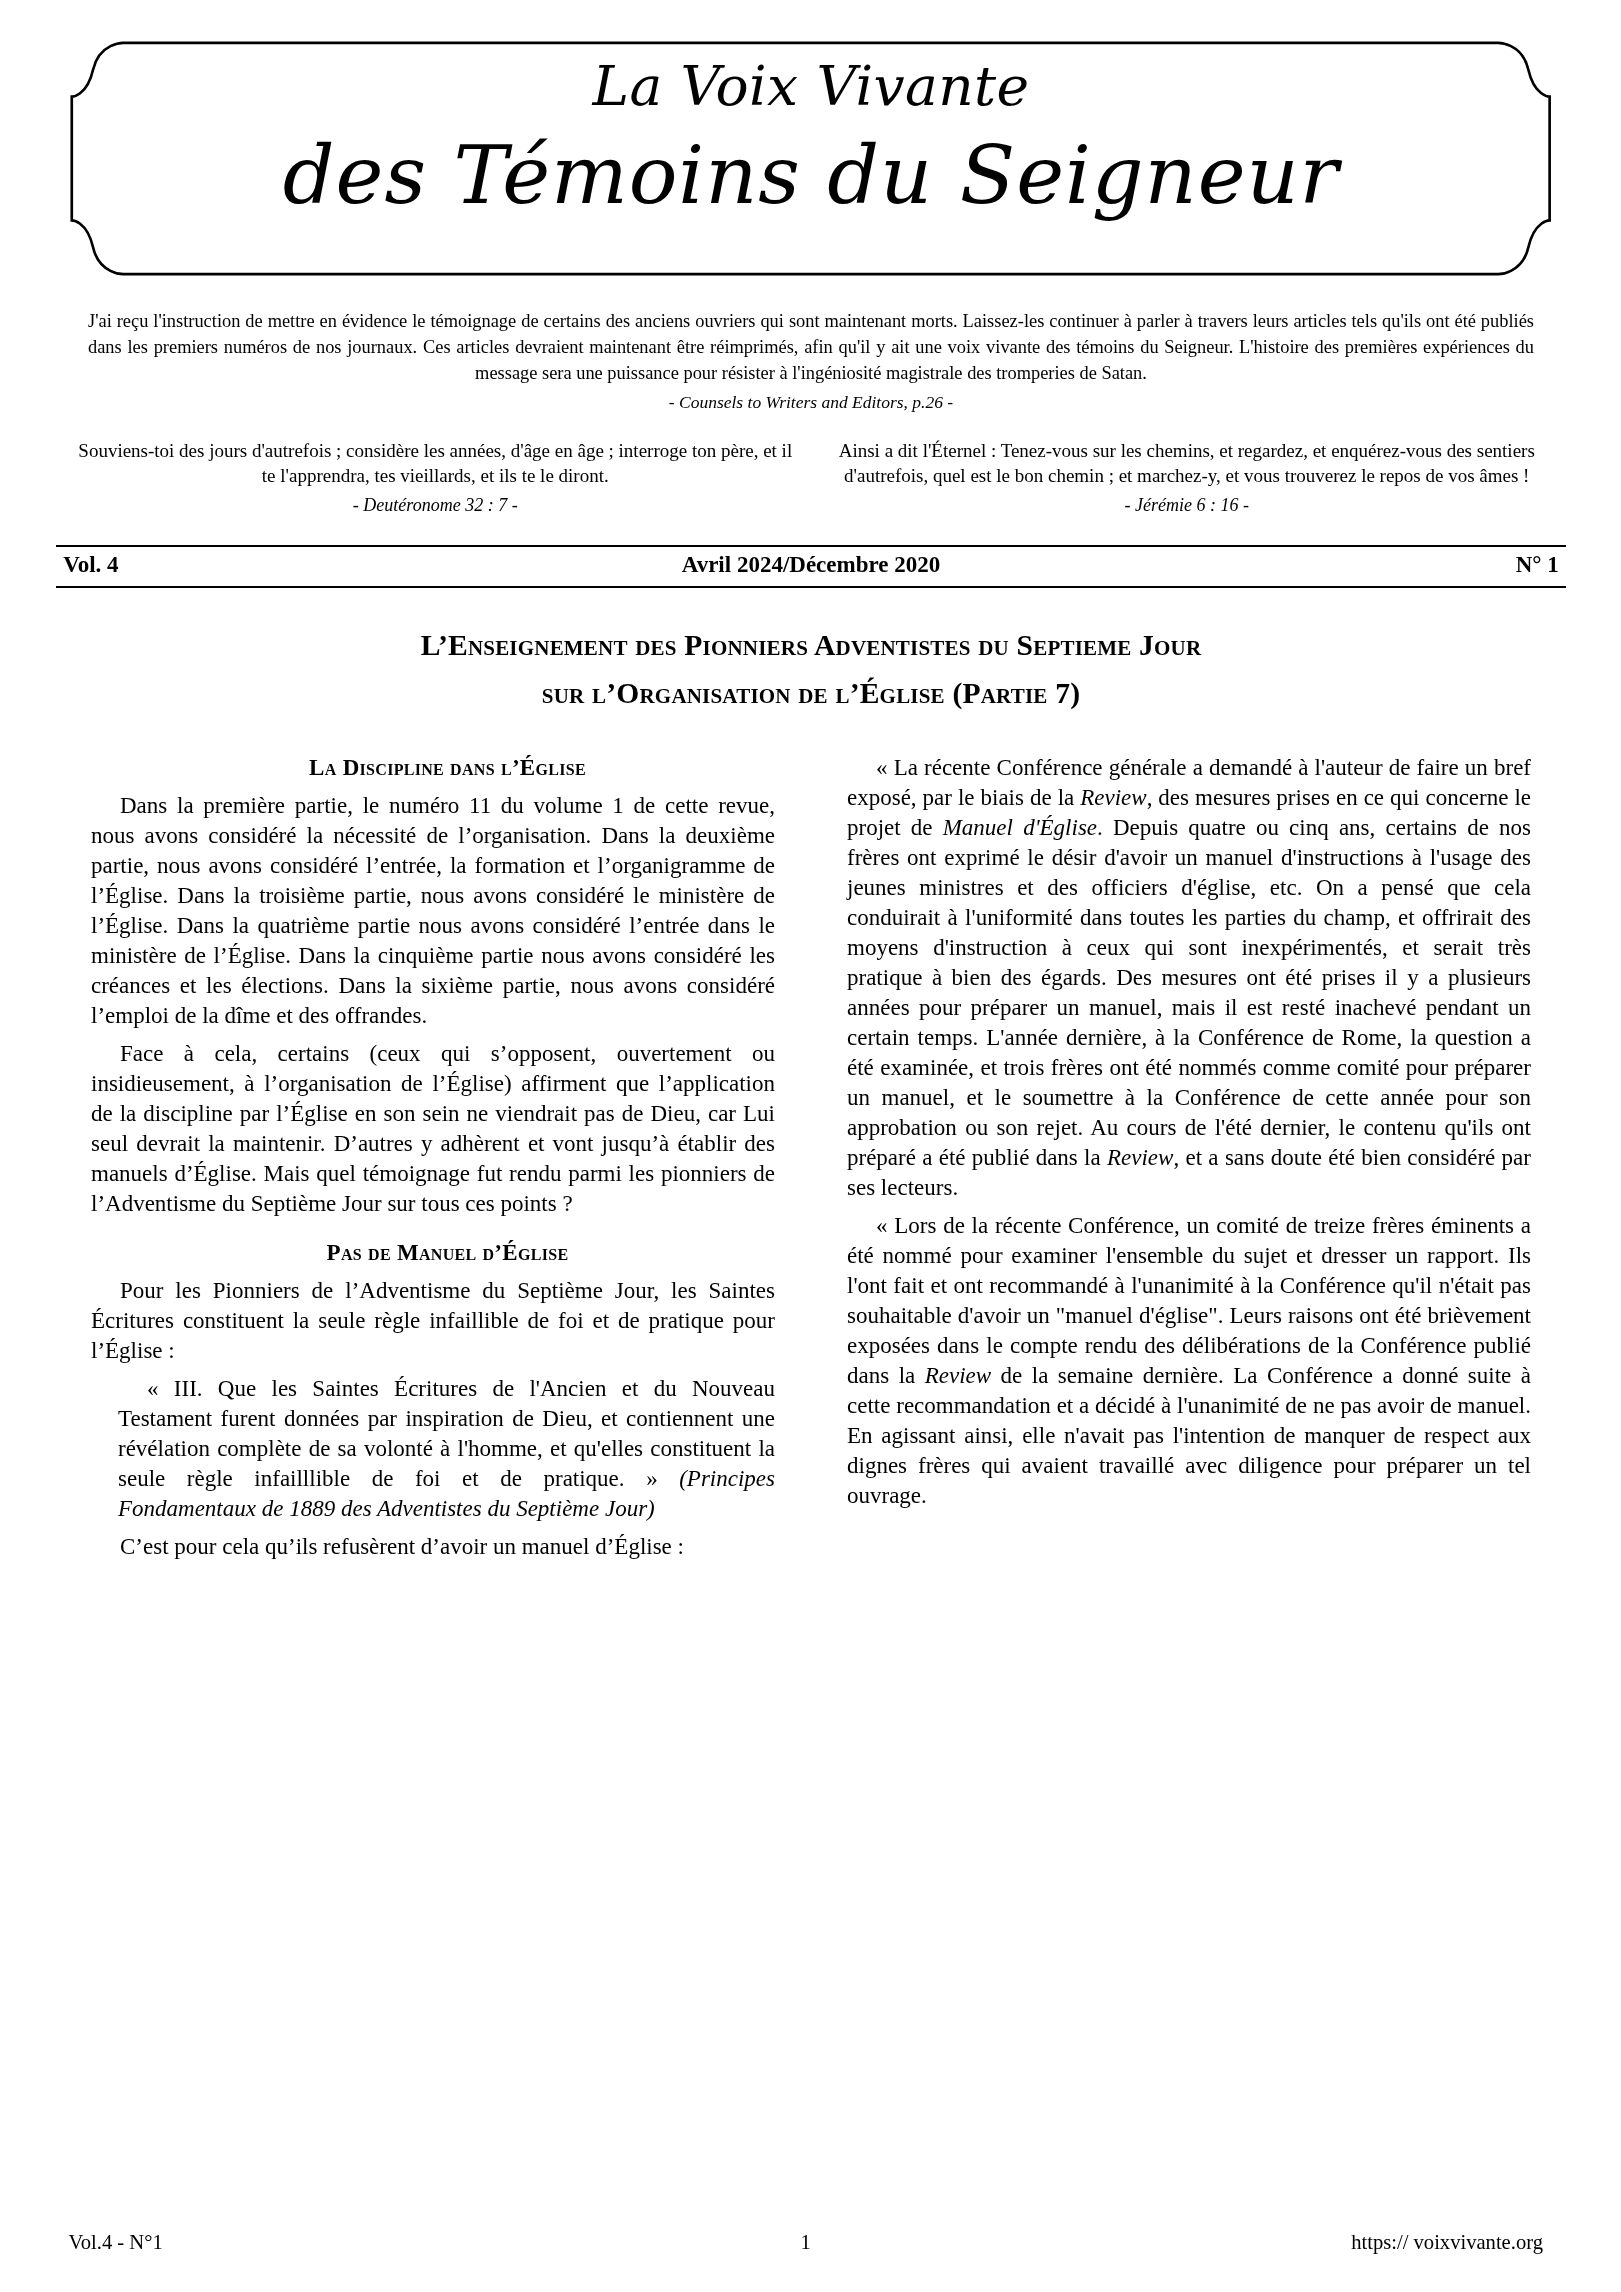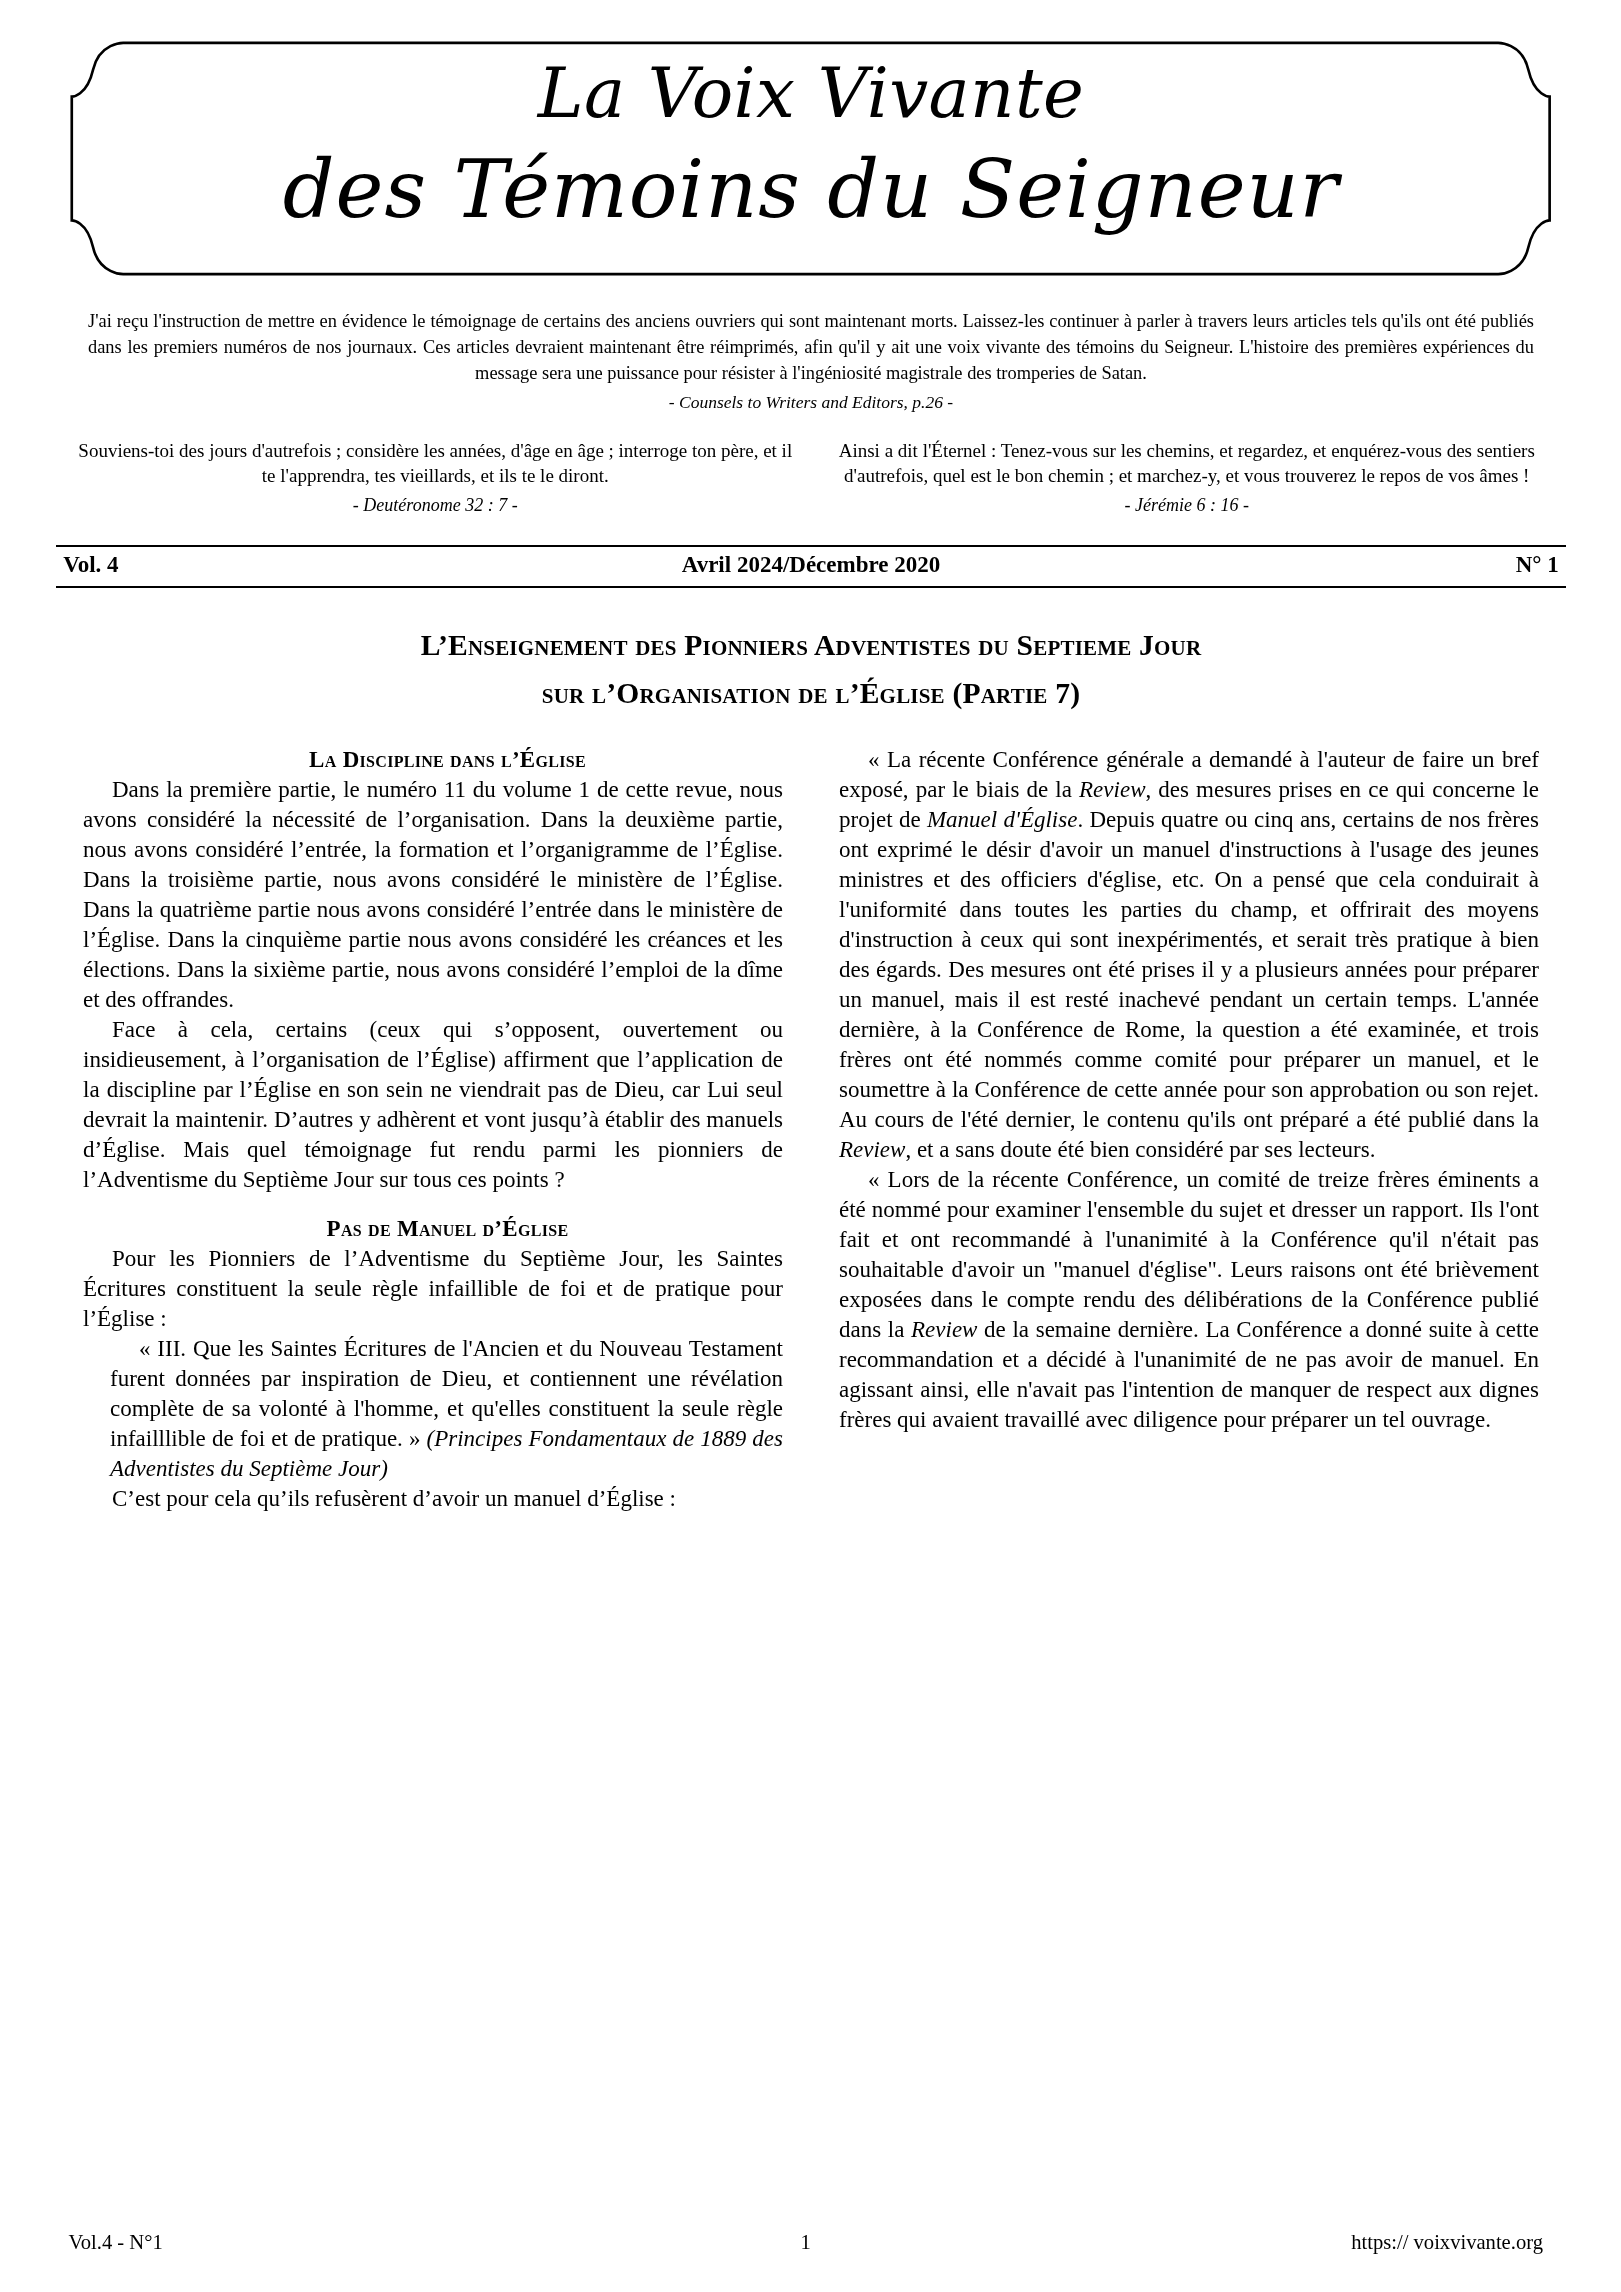--- a/index.html
+++ b/index.html
@@ -46,21 +46,21 @@
   .title-line {
     font-family: "DejaVu Serif", "Liberation Serif", serif;
     font-style: italic;
     font-weight: 400;
     white-space: nowrap;
     line-height: 1.0;
     letter-spacing: 0.4px;
     transform-origin: center center;
   }
   .title-line-1 {
-    font-size: 69px;
+    font-size: 55px;
     padding-top: 5.4px;
   }
   .title-line-2 {
     font-size: 81px;
     padding-top: 21.5px;
     letter-spacing: 0.9px;
   }
 
   
   .lead-quote {
@@ -127,21 +127,21 @@
     display: flex;
     margin: 27px 27px 0 27px;
     gap: 56px;
   }
   .col {
     flex: 1 1 0;
     font-size: 23px;
     line-height: 1.305;
     text-align: justify;
   }
-  .col p { margin: 0; text-indent: 29px; }
+  .col p { margin: 8px; text-indent: 29px; }
   .section-head {
     text-align: center;
     font-variant: small-caps;
     font-weight: 700;
     font-size: 23px;
     margin: 0 0 1.8px 0;
     text-indent: 0;
     letter-spacing: 0.3px;
   }
   .section-head.spaced { margin-top: 19.7px; }

